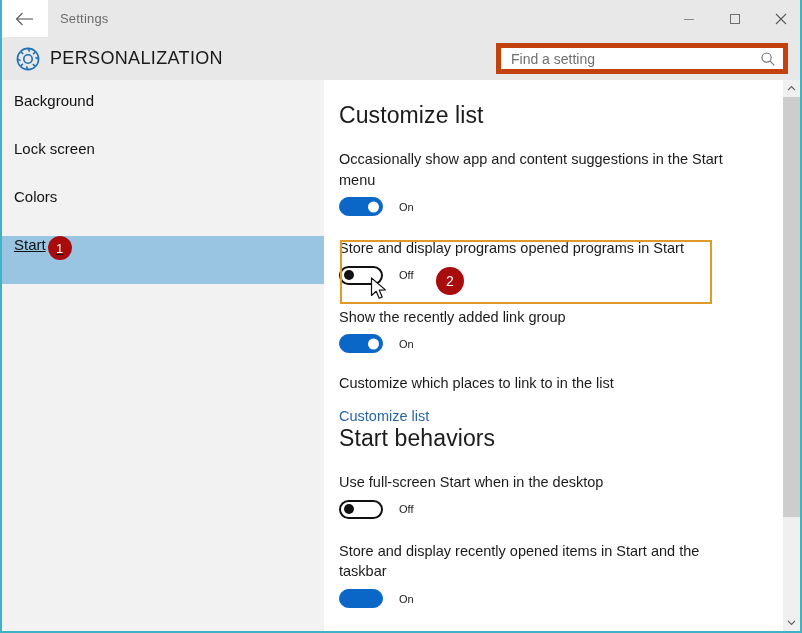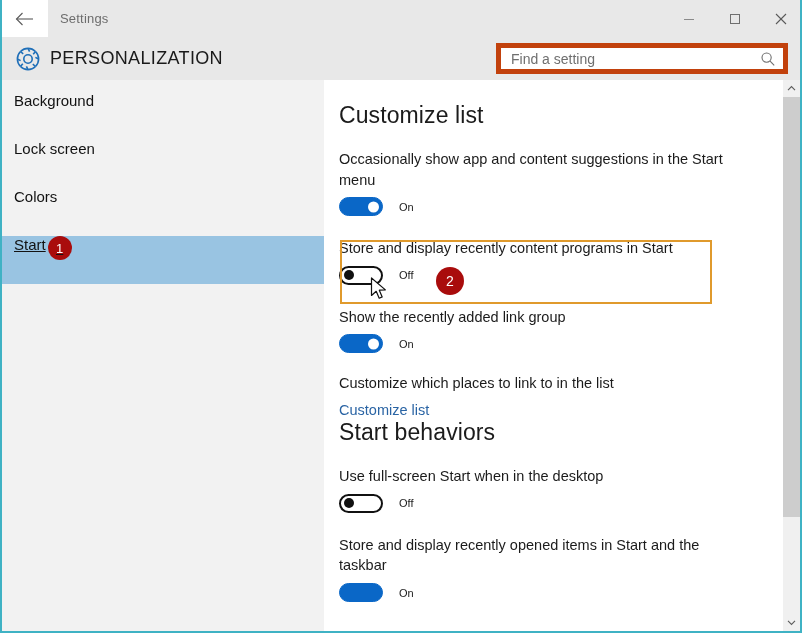--- a/index.html
+++ b/index.html
@@ -225,21 +225,21 @@
     background: #111111;
   }
   .toggle-state {
     font-size: 11px;
     color: #1b1b1b;
     margin-left: 16px;
   }
   .sub-text {
     font-size: 14.5px;
     color: #1b1b1b;
-    margin-bottom: 10px;
+    margin-bottom: 16px;
   }
   .link {
     font-size: 14.5px;
     color: #2a64a4;
     text-decoration: none;
     cursor: default;
     display: inline-block;
   }
 
   
@@ -408,21 +408,21 @@
         
         <div class="setting-label">Occasionally show app and content suggestions in the Start menu</div>
         <div class="toggle-row">
           <div class="toggle on">
             <span class="knob"></span>
           </div>
           <span class="toggle-state">On</span>
         </div>
 
         
-        <div class="setting-label">Store and display recently content programs in Start</div>
+        <div class="setting-label">Store and display programs opened programs in Start</div>
         <div class="toggle-row">
           <div class="toggle off">
             <span class="knob"></span>
           </div>
           <span class="toggle-state">Off</span>
         </div>
 
         
         <div class="setting-label">Show the recently added link group</div>
         <div class="toggle-row">

